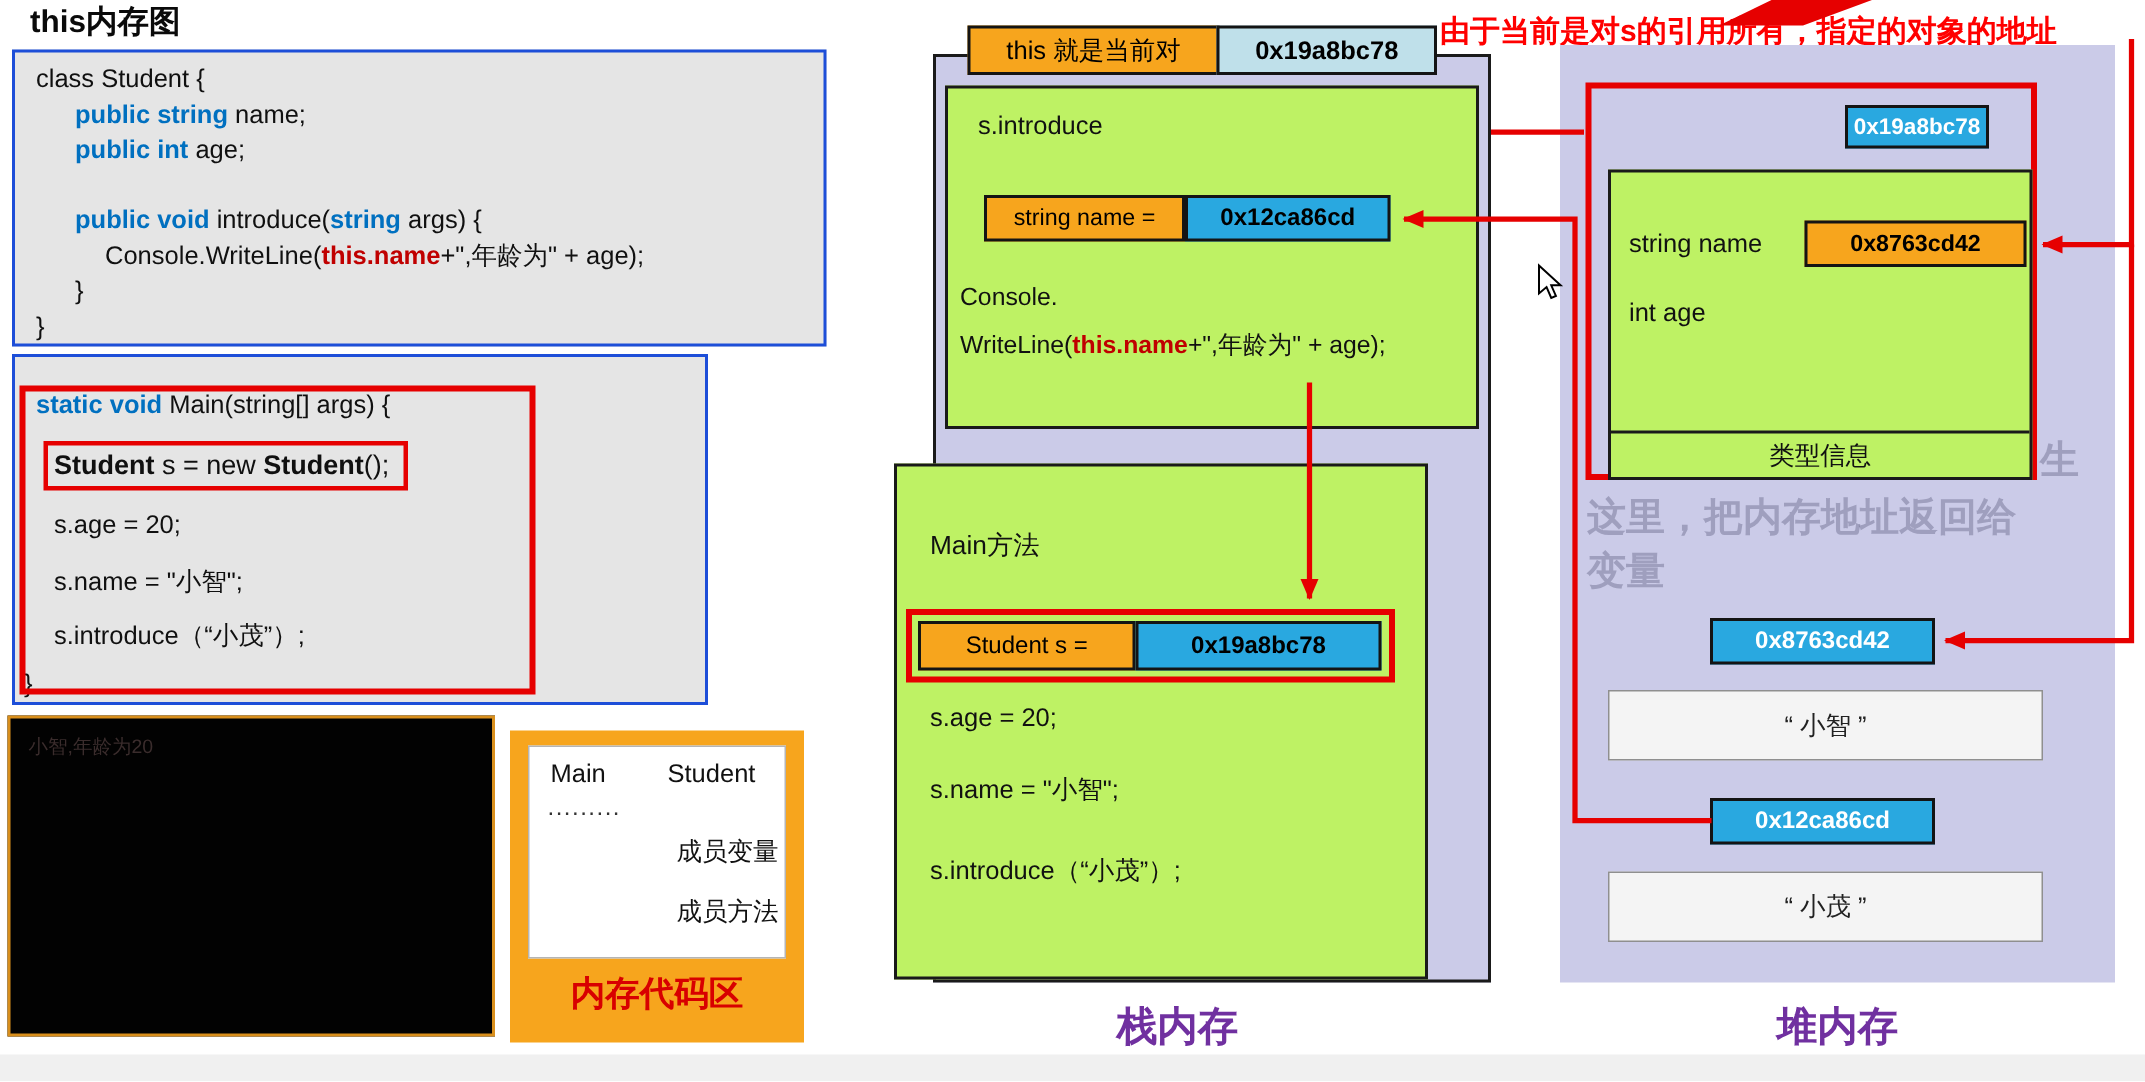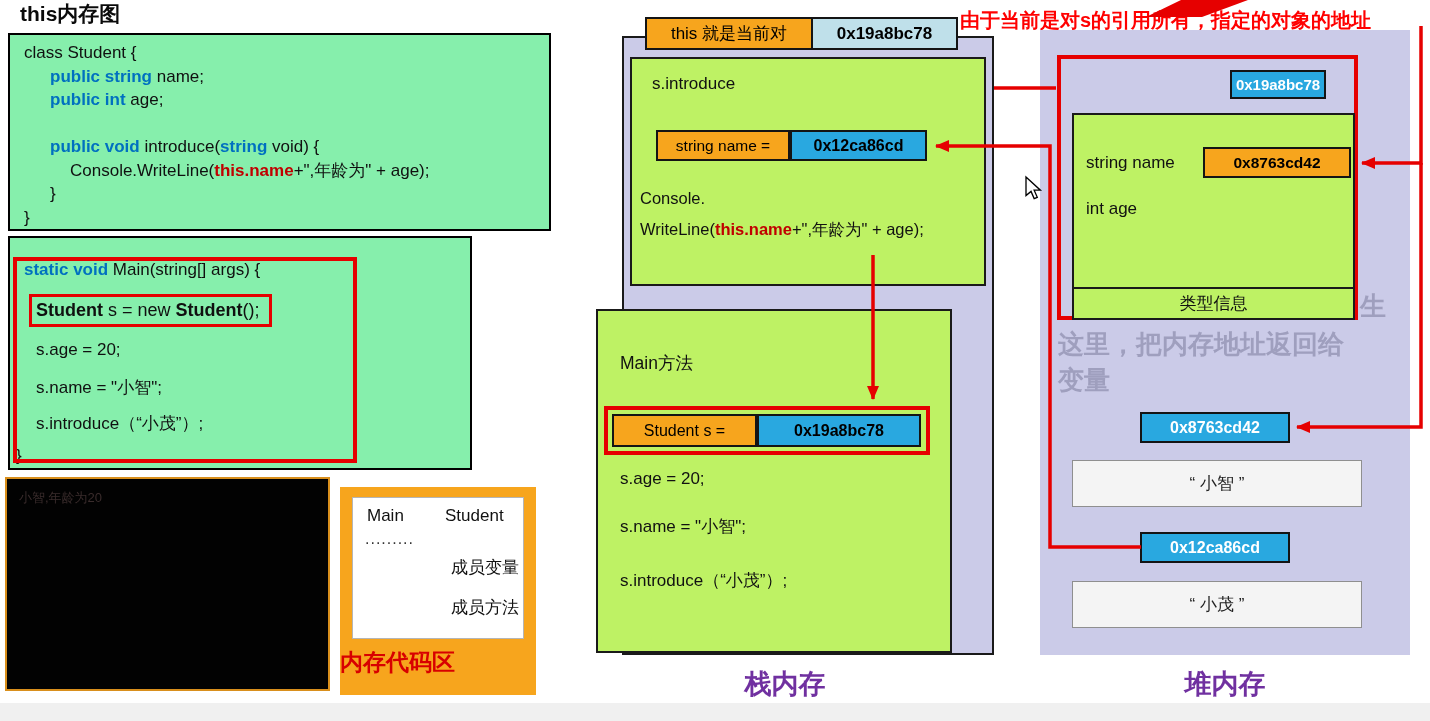--- a/index.html
+++ b/index.html
@@ -1,20 +1,20 @@
 <!DOCTYPE html>
 <html><head>
 <meta charset="utf-8">
 <style>
   * { margin:0; padding:0; box-sizing:border-box; }
   html,body { background:#ffffff; }
   body { font-family:"Liberation Sans","DejaVu Sans",sans-serif; color:#111; }
   .canvas { position:relative; width:1430px; height:721px; background:#ffffff; overflow:hidden; }
   .abs { position:absolute; }
-  .codebox { background:#86efac; border:2px solid #000000; font-size:17px; color:#101010; }
+  .codebox { background:#e5e5e5; border:2px solid #1d4ed8; font-size:17px; color:#101010; }
   .kw { color:#0070C0; font-weight:bold; }
   .b { font-weight:bold; }
   .red-this { color:#C00000; font-weight:bold; }
   .tag { display:flex; align-items:center; justify-content:center; border:2px solid #141414; white-space:nowrap; }
   .tag.orange { background:#F7A51D; font-size:15.5px; color:#000; }
   .tag.blue { background:#29A8E0; font-weight:bold; font-size:16px; color:#000; }
   .tag.bluew { background:#29A8E0; font-weight:bold; font-size:15px; color:#fff; }
   .tag.pale { background:#BFE0EA; font-weight:bold; font-size:17px; color:#000; }
   .lavender { background:#CBCBE8; }
   .whitebox { background:#bef264; border:2px solid #1a1a1a; }
@@ -31,21 +31,21 @@
 
 <div class="canvas">
 
   <div class="abs" style="left:20px;top:0px;font-size:21px;font-weight:bold;color:#0a0a0a;">this内存图</div>
 
   <div class="codebox abs" style="left:8px;top:33px;width:543px;height:198px;padding:6px 0 0 14px;line-height:23.5px;">
     <div class="codeline"><span>class Student {</span></div>
     <div class="codeline" style="padding-left:26px;"><span class="kw">public string</span><span> name;</span></div>
     <div class="codeline" style="padding-left:26px;"><span class="kw">public int</span><span> age;</span></div>
     <div style="height:23.5px;"></div>
-    <div class="codeline" style="padding-left:26px;"><span class="kw">public void</span><span> introduce(</span><span class="kw">string</span><span> void) {</span></div>
+    <div class="codeline" style="padding-left:26px;"><span class="kw">public void</span><span> introduce(</span><span class="kw">string</span><span> args) {</span></div>
     <div class="codeline" style="padding-left:46px;"><span>Console.WriteLine(</span><span class="red-this">this.name</span><span>+",年龄为" + age);</span></div>
     <div class="codeline" style="padding-left:26px;"><span>}</span></div>
     <div class="codeline"><span>}</span></div>
   </div>
 
   <div class="codebox abs" style="left:8px;top:236px;width:464px;height:234px;">
     <div class="abs codeline" style="left:14px;top:22px;"><span class="kw">static void</span><span> Main(string[] args) {</span></div>
     <div class="abs codeline" style="left:26px;top:62px;font-size:18px;"><span class="b">Student</span><span> s = new </span><span class="b">Student</span><span>();</span></div>
     <div class="abs codeline" style="left:26px;top:102px;">s.age = 20;</div>
     <div class="abs codeline" style="left:26px;top:138px;">s.name = "小智";</div>
@@ -61,21 +61,21 @@
   </div>
 
   <div class="abs" style="left:340px;top:487px;width:196px;height:208px;background:#F7A51D;">
     <div class="abs" style="left:12px;top:10px;width:172px;height:142px;background:#ffffff;border:1px solid #b5b5b5;">
       <div class="abs" style="left:14px;top:8px;font-size:17px;">Main</div>
       <div class="abs" style="left:92px;top:8px;font-size:17px;">Student</div>
       <div class="abs" style="left:12px;top:32px;font-size:16px;letter-spacing:1px;color:#333;">.........</div>
       <div class="abs" style="left:82px;top:58px;width:84px;text-align:right;font-size:17px;">成员变量</div>
       <div class="abs" style="left:82px;top:98px;width:84px;text-align:right;font-size:17px;">成员方法</div>
     </div>
-    <div class="abs" style="left:0;top:160px;width:196px;text-align:left;color:#D80000;font-weight:bold;font-size:23px;">内存代码区</div>
+    <div class="abs" style="left:0;top:160px;width:196px;text-align:center;color:#D80000;font-weight:bold;font-size:23px;">内存代码区</div>
   </div>
 
   <div class="abs lavender" style="left:622px;top:36px;width:372px;height:619px;border:2px solid #1a1a1a;"></div>
 
   <div class="abs tag orange" style="left:645px;top:17px;width:168px;height:33px;font-size:17px;">
       <span>this 就是当前对</span>
     </div>
   <div class="abs tag pale" style="left:811px;top:17px;width:147px;height:33px;">
       <span>0x19a8bc78</span>
     </div>

